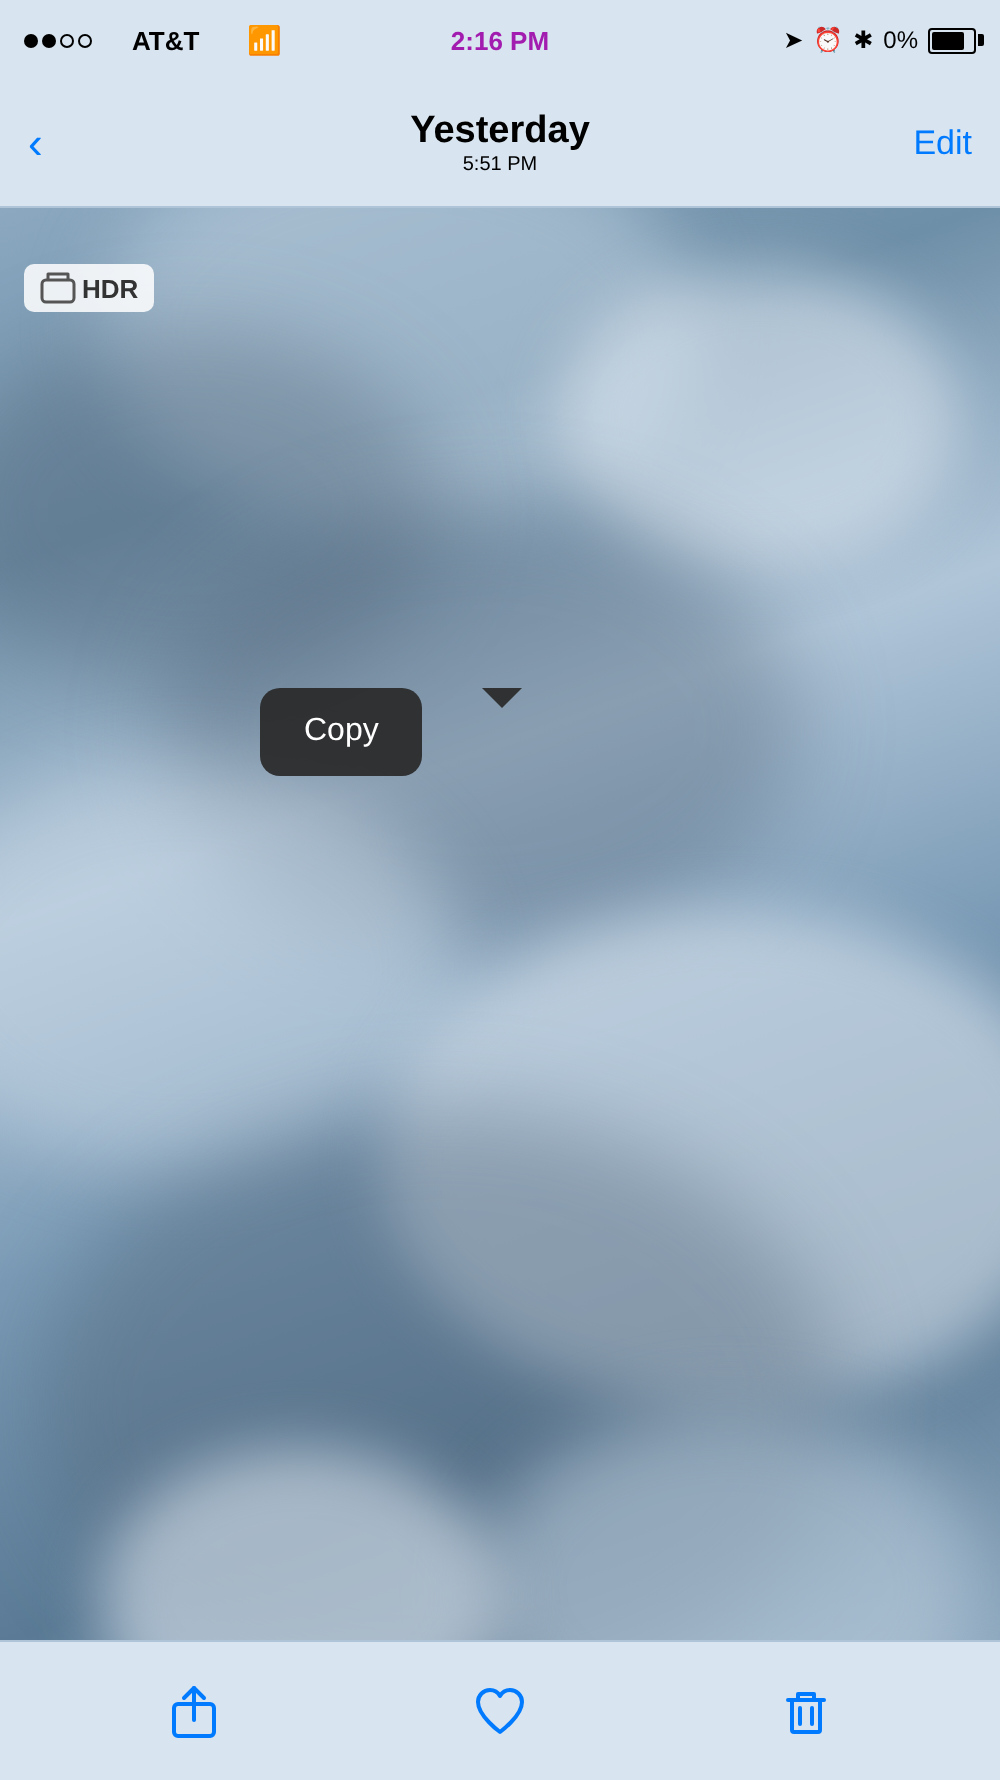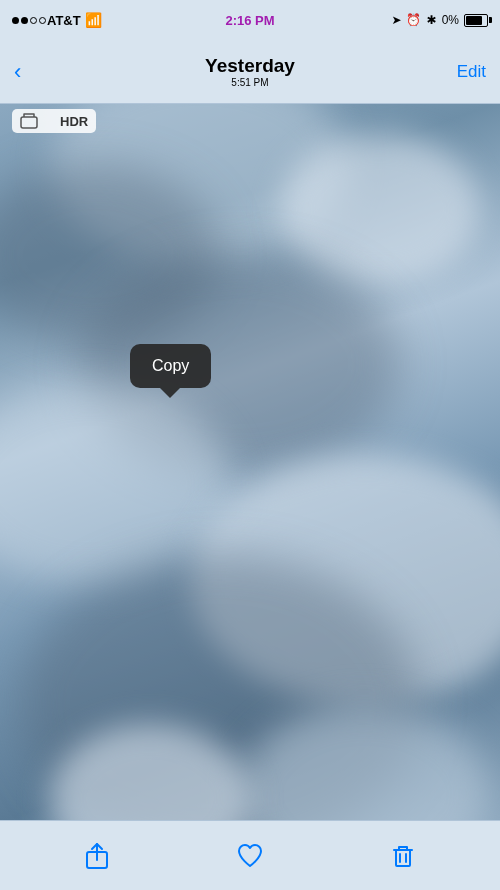--- a/index.html
+++ b/index.html
@@ -22,21 +22,21 @@
       align-items: center;
       justify-content: space-between;
       padding: 0 12px;
       position: relative;
       z-index: 10;
     }
 
     .status-left {
       display: flex;
       align-items: center;
-      gap: 1px;
+      gap: 20px;
       font-size: 13px;
       font-weight: 600;
       color: #000;
     }
 
     .signal-dots {
       display: flex;
       gap: 2px;
       align-items: center;
     }
@@ -197,42 +197,42 @@
     }
 
     .cloud-light {
       background: rgba(220, 230, 240, 0.6);
       filter: blur(15px);
     }
 
     
     .hdr-badge {
       position: absolute;
-      top: 5px;
+      top: 28px;
       left: 12px;
       background: rgba(255,255,255,0.85);
       border-radius: 5px;
       padding: 4px 8px;
       display: flex;
       align-items: center;
-      gap: 22px;
+      gap: 3px;
       font-size: 13px;
       font-weight: 600;
       color: #333;
       z-index: 5;
     }
 
     
     .context-menu {
       position: absolute;
       top: 240px;
       left: 130px;
       z-index: 20;
       display: flex;
-      flex-direction: column;
+      flex-direction: row;
       align-items: center;
     }
 
     .context-menu-bubble {
       background: rgba(40, 40, 40, 0.92);
       border-radius: 10px;
       display: flex;
       overflow: hidden;
       height: 44px;
     }

